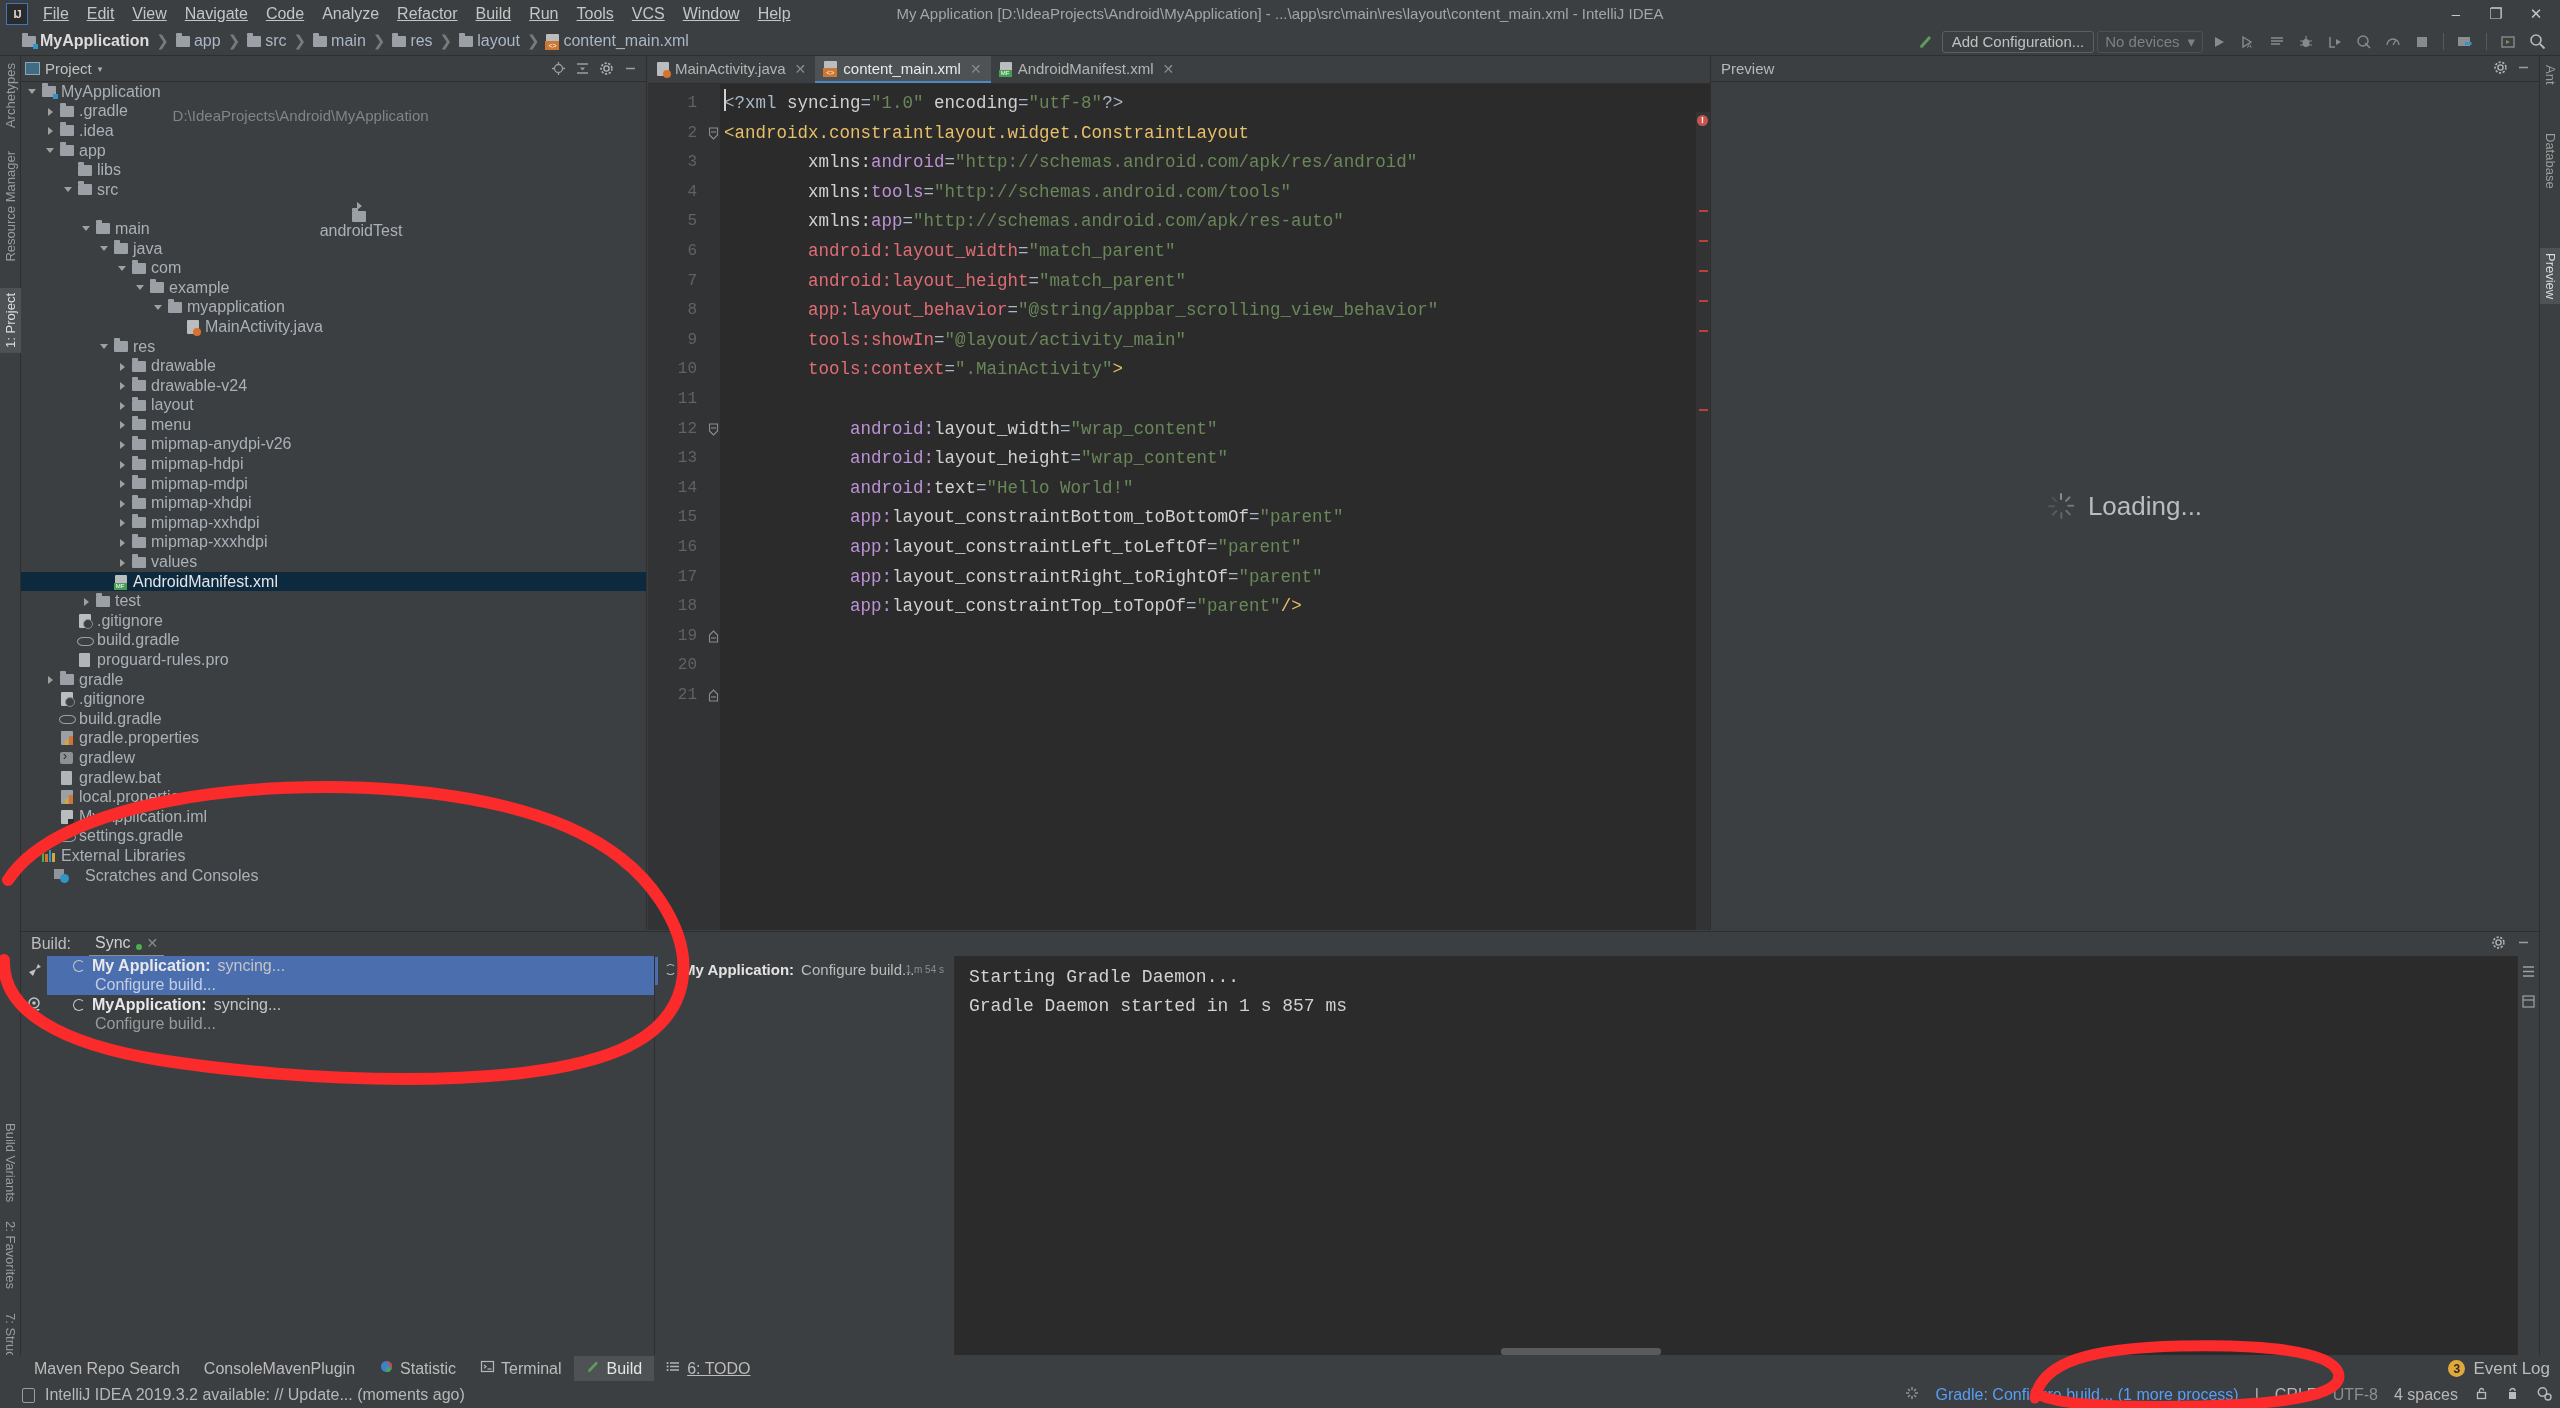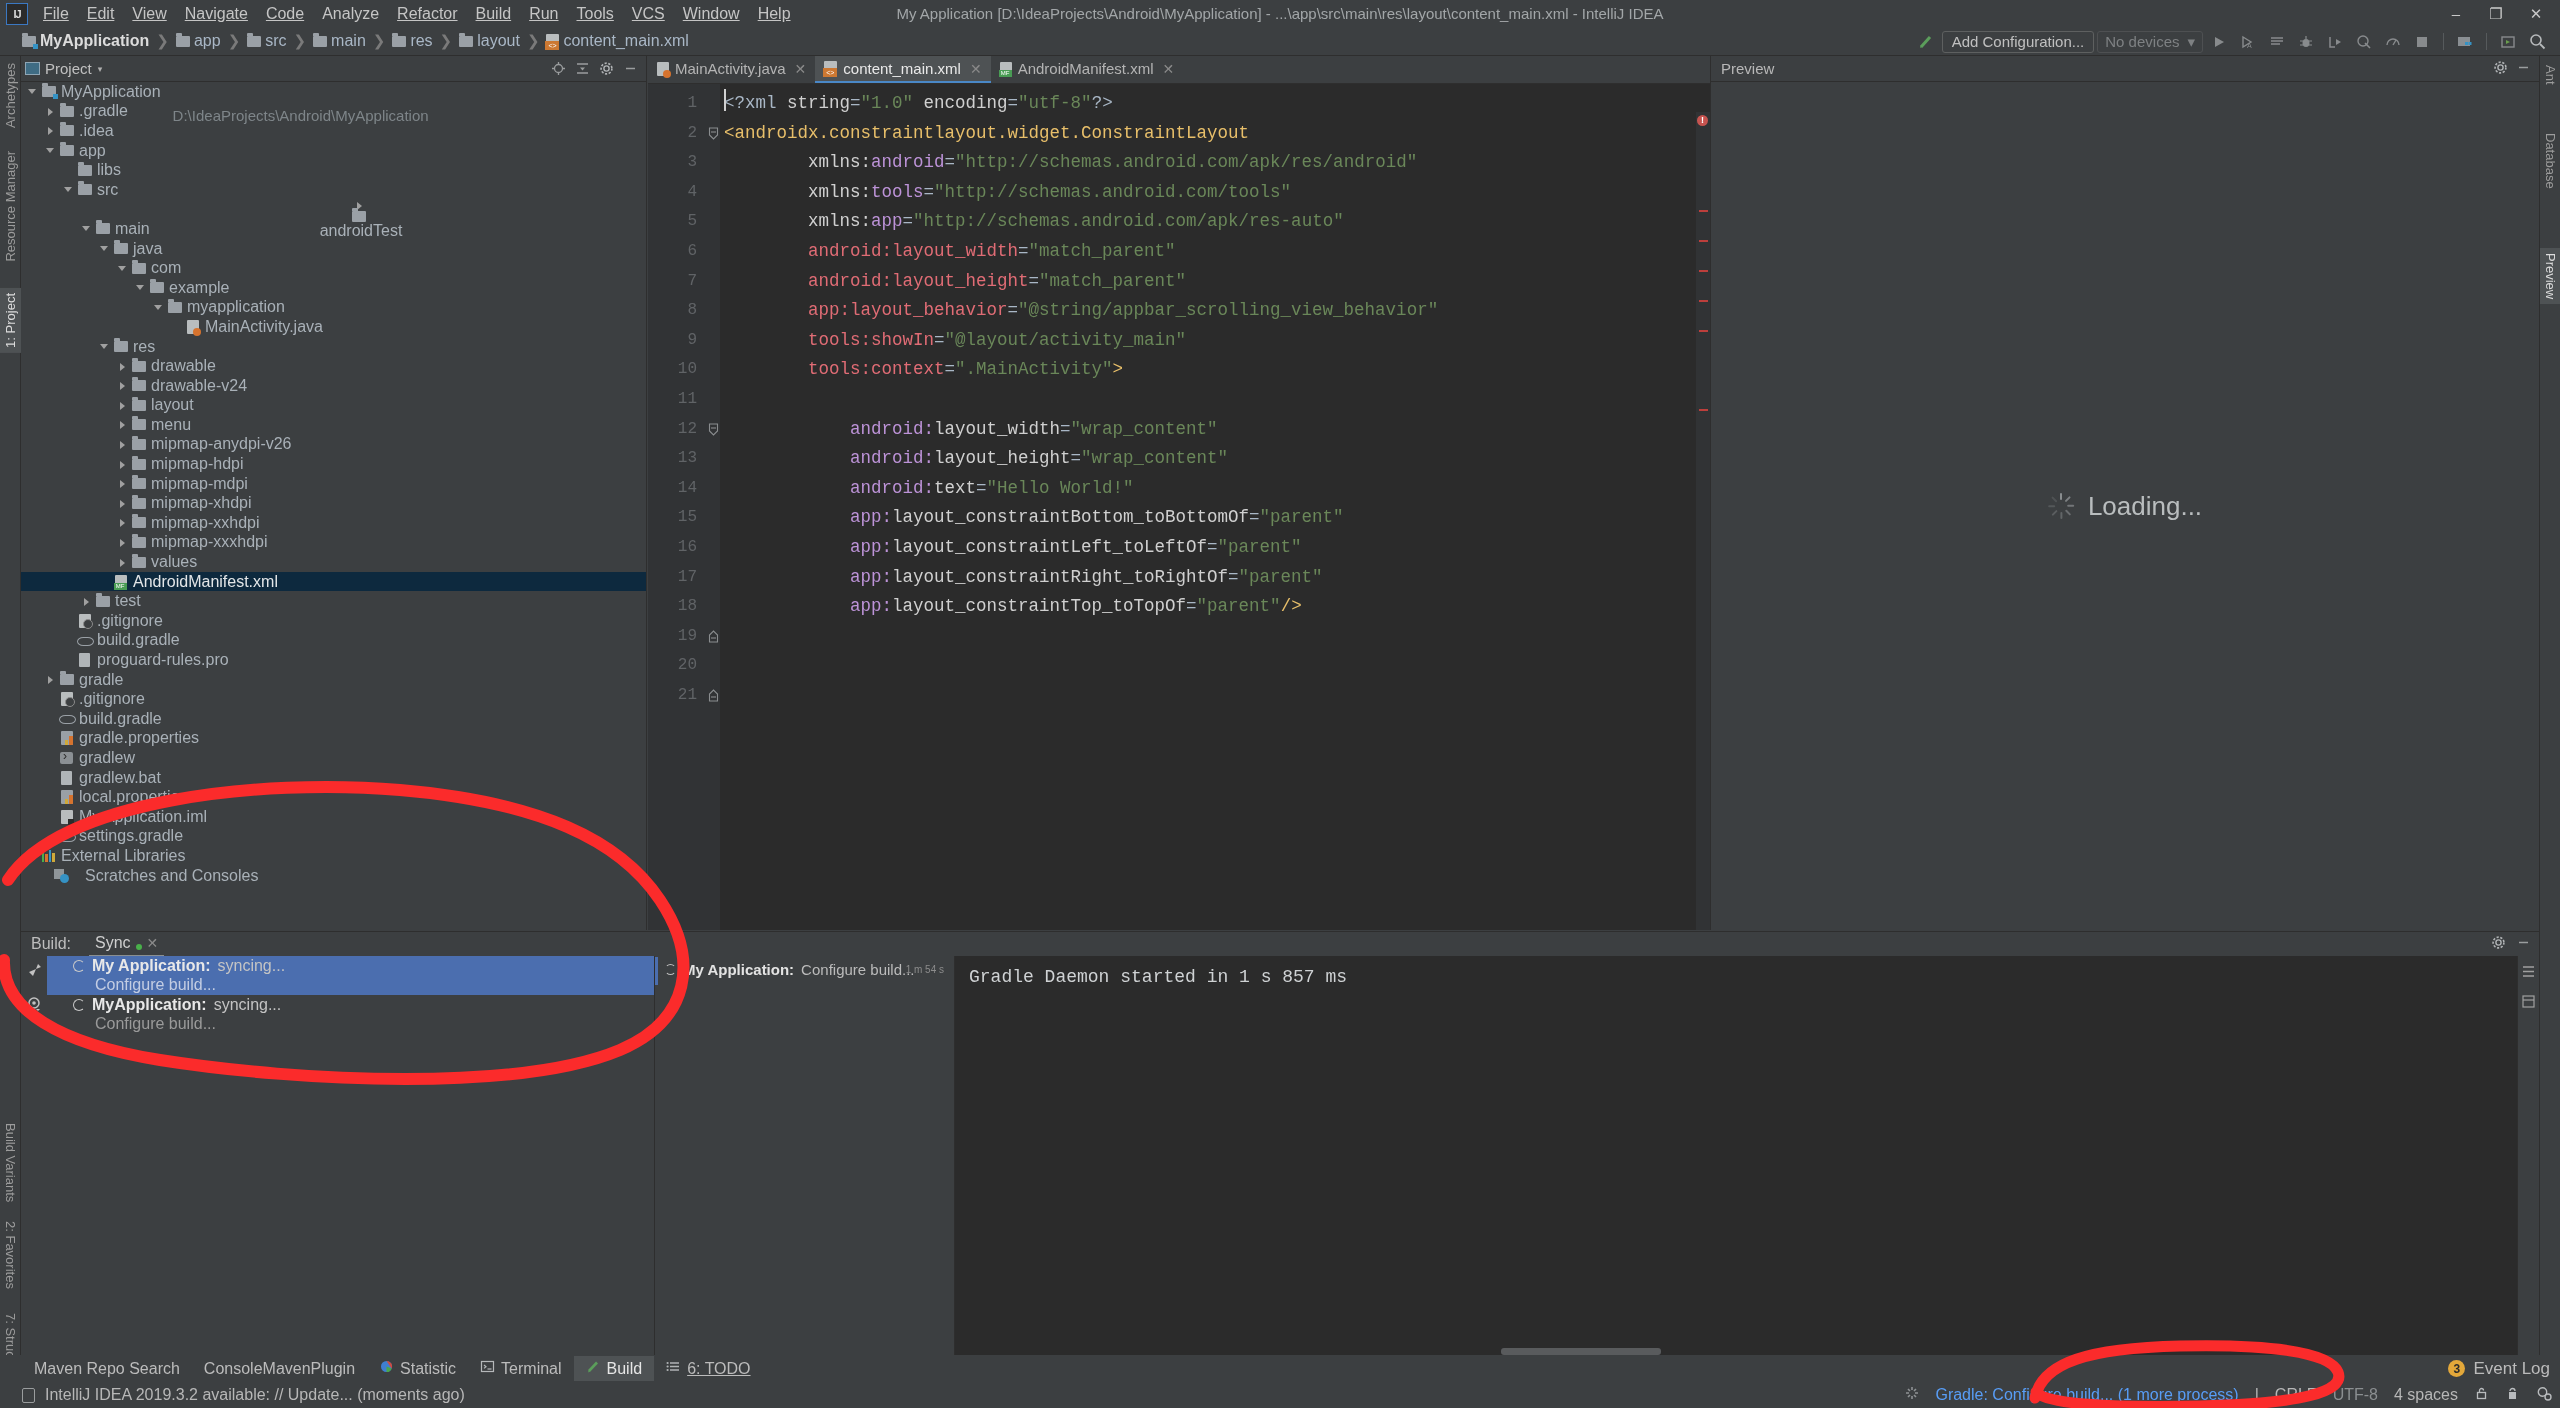--- a/index.html
+++ b/index.html
@@ -870,21 +870,21 @@
           <div class="fc"></div>
           <div class="fc">
             <svg width="11" height="13" viewBox="0 0 11 13">
               <path d="M1.5 12h8V5l-4 -4 -4 4z" fill="none" stroke="#8a8d8f" stroke-width="1.1"></path>
               <path d="M3 8h5" stroke="#8a8d8f" stroke-width="1.1"></path>
             </svg>
           </div>
         </div>
       <div class="code" id="codelines">
         <div class="caret"></div>
-      <div class="cl"><span class="tk-pun">&lt;?xml </span><span class="tk-attrw">string</span><span class="tk-pun">=</span><span class="tk-val">"1.0"</span><span class="tk-pun"> </span><span class="tk-attrw">encoding</span><span class="tk-pun">=</span><span class="tk-val">"utf-8"</span><span class="tk-pun">?&gt;</span></div>
+      <div class="cl"><span class="tk-pun">&lt;?xml </span><span class="tk-attrw">syncing</span><span class="tk-pun">=</span><span class="tk-val">"1.0"</span><span class="tk-pun"> </span><span class="tk-attrw">encoding</span><span class="tk-pun">=</span><span class="tk-val">"utf-8"</span><span class="tk-pun">?&gt;</span></div>
           <div class="cl"><span class="tk-brk">&lt;</span><span class="tk-tag">androidx.constraintlayout.widget.ConstraintLayout</span></div>
           <div class="cl"><span class="tk-attrw">        xmlns:</span><span class="tk-attr">android</span><span class="tk-pun">=</span><span class="tk-val">"http://schemas.android.com/apk/res/android"</span></div>
           <div class="cl"><span class="tk-attrw">        xmlns:</span><span class="tk-attr">tools</span><span class="tk-pun">=</span><span class="tk-val">"http://schemas.android.com/tools"</span></div>
           <div class="cl"><span class="tk-attrw">        xmlns:</span><span class="tk-attr">app</span><span class="tk-pun">=</span><span class="tk-val">"http://schemas.android.com/apk/res-auto"</span></div>
           <div class="cl"><span class="tk-attr2">        android:layout_width</span><span class="tk-pun">=</span><span class="tk-val">"match_parent"</span></div>
           <div class="cl"><span class="tk-attr2">        android:layout_height</span><span class="tk-pun">=</span><span class="tk-val">"match_parent"</span></div>
           <div class="cl"><span class="tk-attr2">        app:layout_behavior</span><span class="tk-pun">=</span><span class="tk-val">"@string/appbar_scrolling_view_behavior"</span></div>
           <div class="cl"><span class="tk-attr2">        tools:showIn</span><span class="tk-pun">=</span><span class="tk-val">"@layout/activity_main"</span></div>
           <div class="cl"><span class="tk-attr2">        tools:context</span><span class="tk-pun">=</span><span class="tk-val">".MainActivity"</span><span class="tk-brk">&gt;</span></div>
           <div class="cl"></div>
@@ -995,20 +995,21 @@
       <div class="bp-mid">
         <div class="sel-bar"></div>
         <div class="mnode">
           <span class="spin2"></span>
           <b>My Application:</b>
           <span class="t2">Configure build...</span>
           <span class="time">1 m 54 s</span>
         </div>
       </div>
       <div class="bp-console" id="bp-console">
+          <div>Starting Gradle Daemon...</div>
           <div>Gradle Daemon started in 1 s 857 ms</div>
         </div>
     </div>
     <div class="bp-right">
       <span>
         <svg width="15" height="15" viewBox="0 0 15 15">
             <path d="M2 3h11M2 7.5h11M2 12h11" stroke="#a0a0a0" stroke-width="1.3"></path>
           </svg>
       </span>
       <span>

